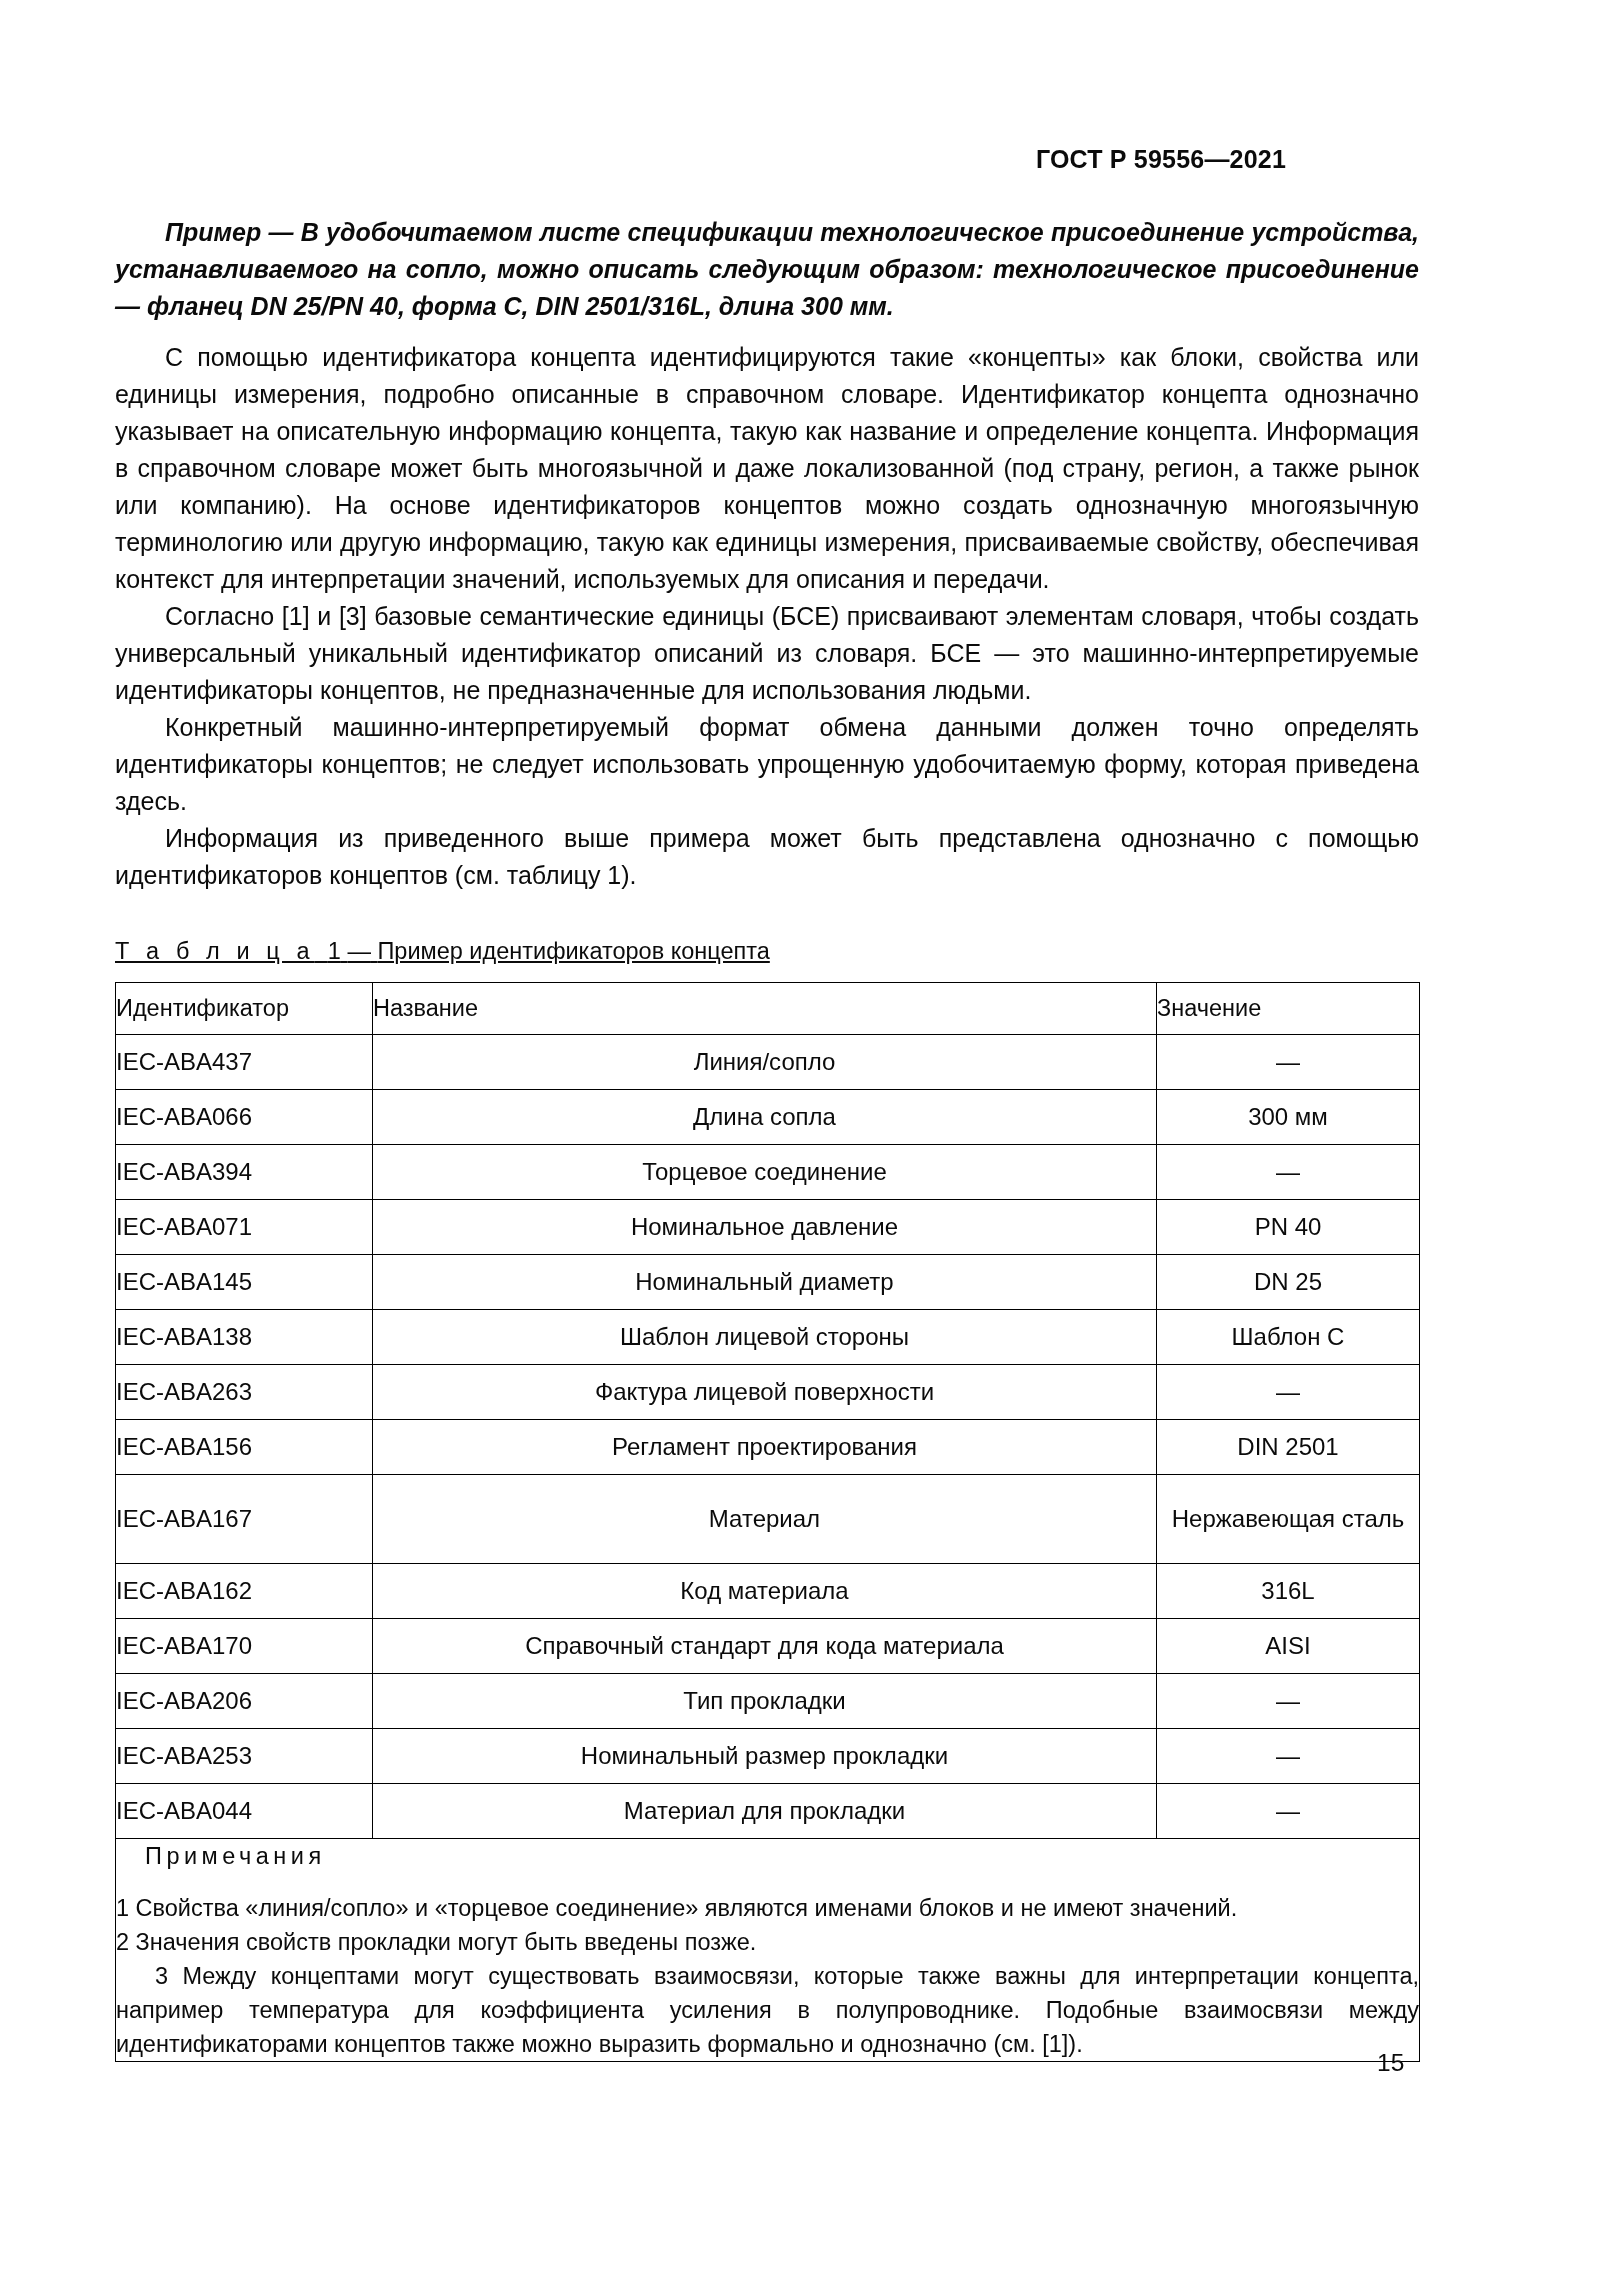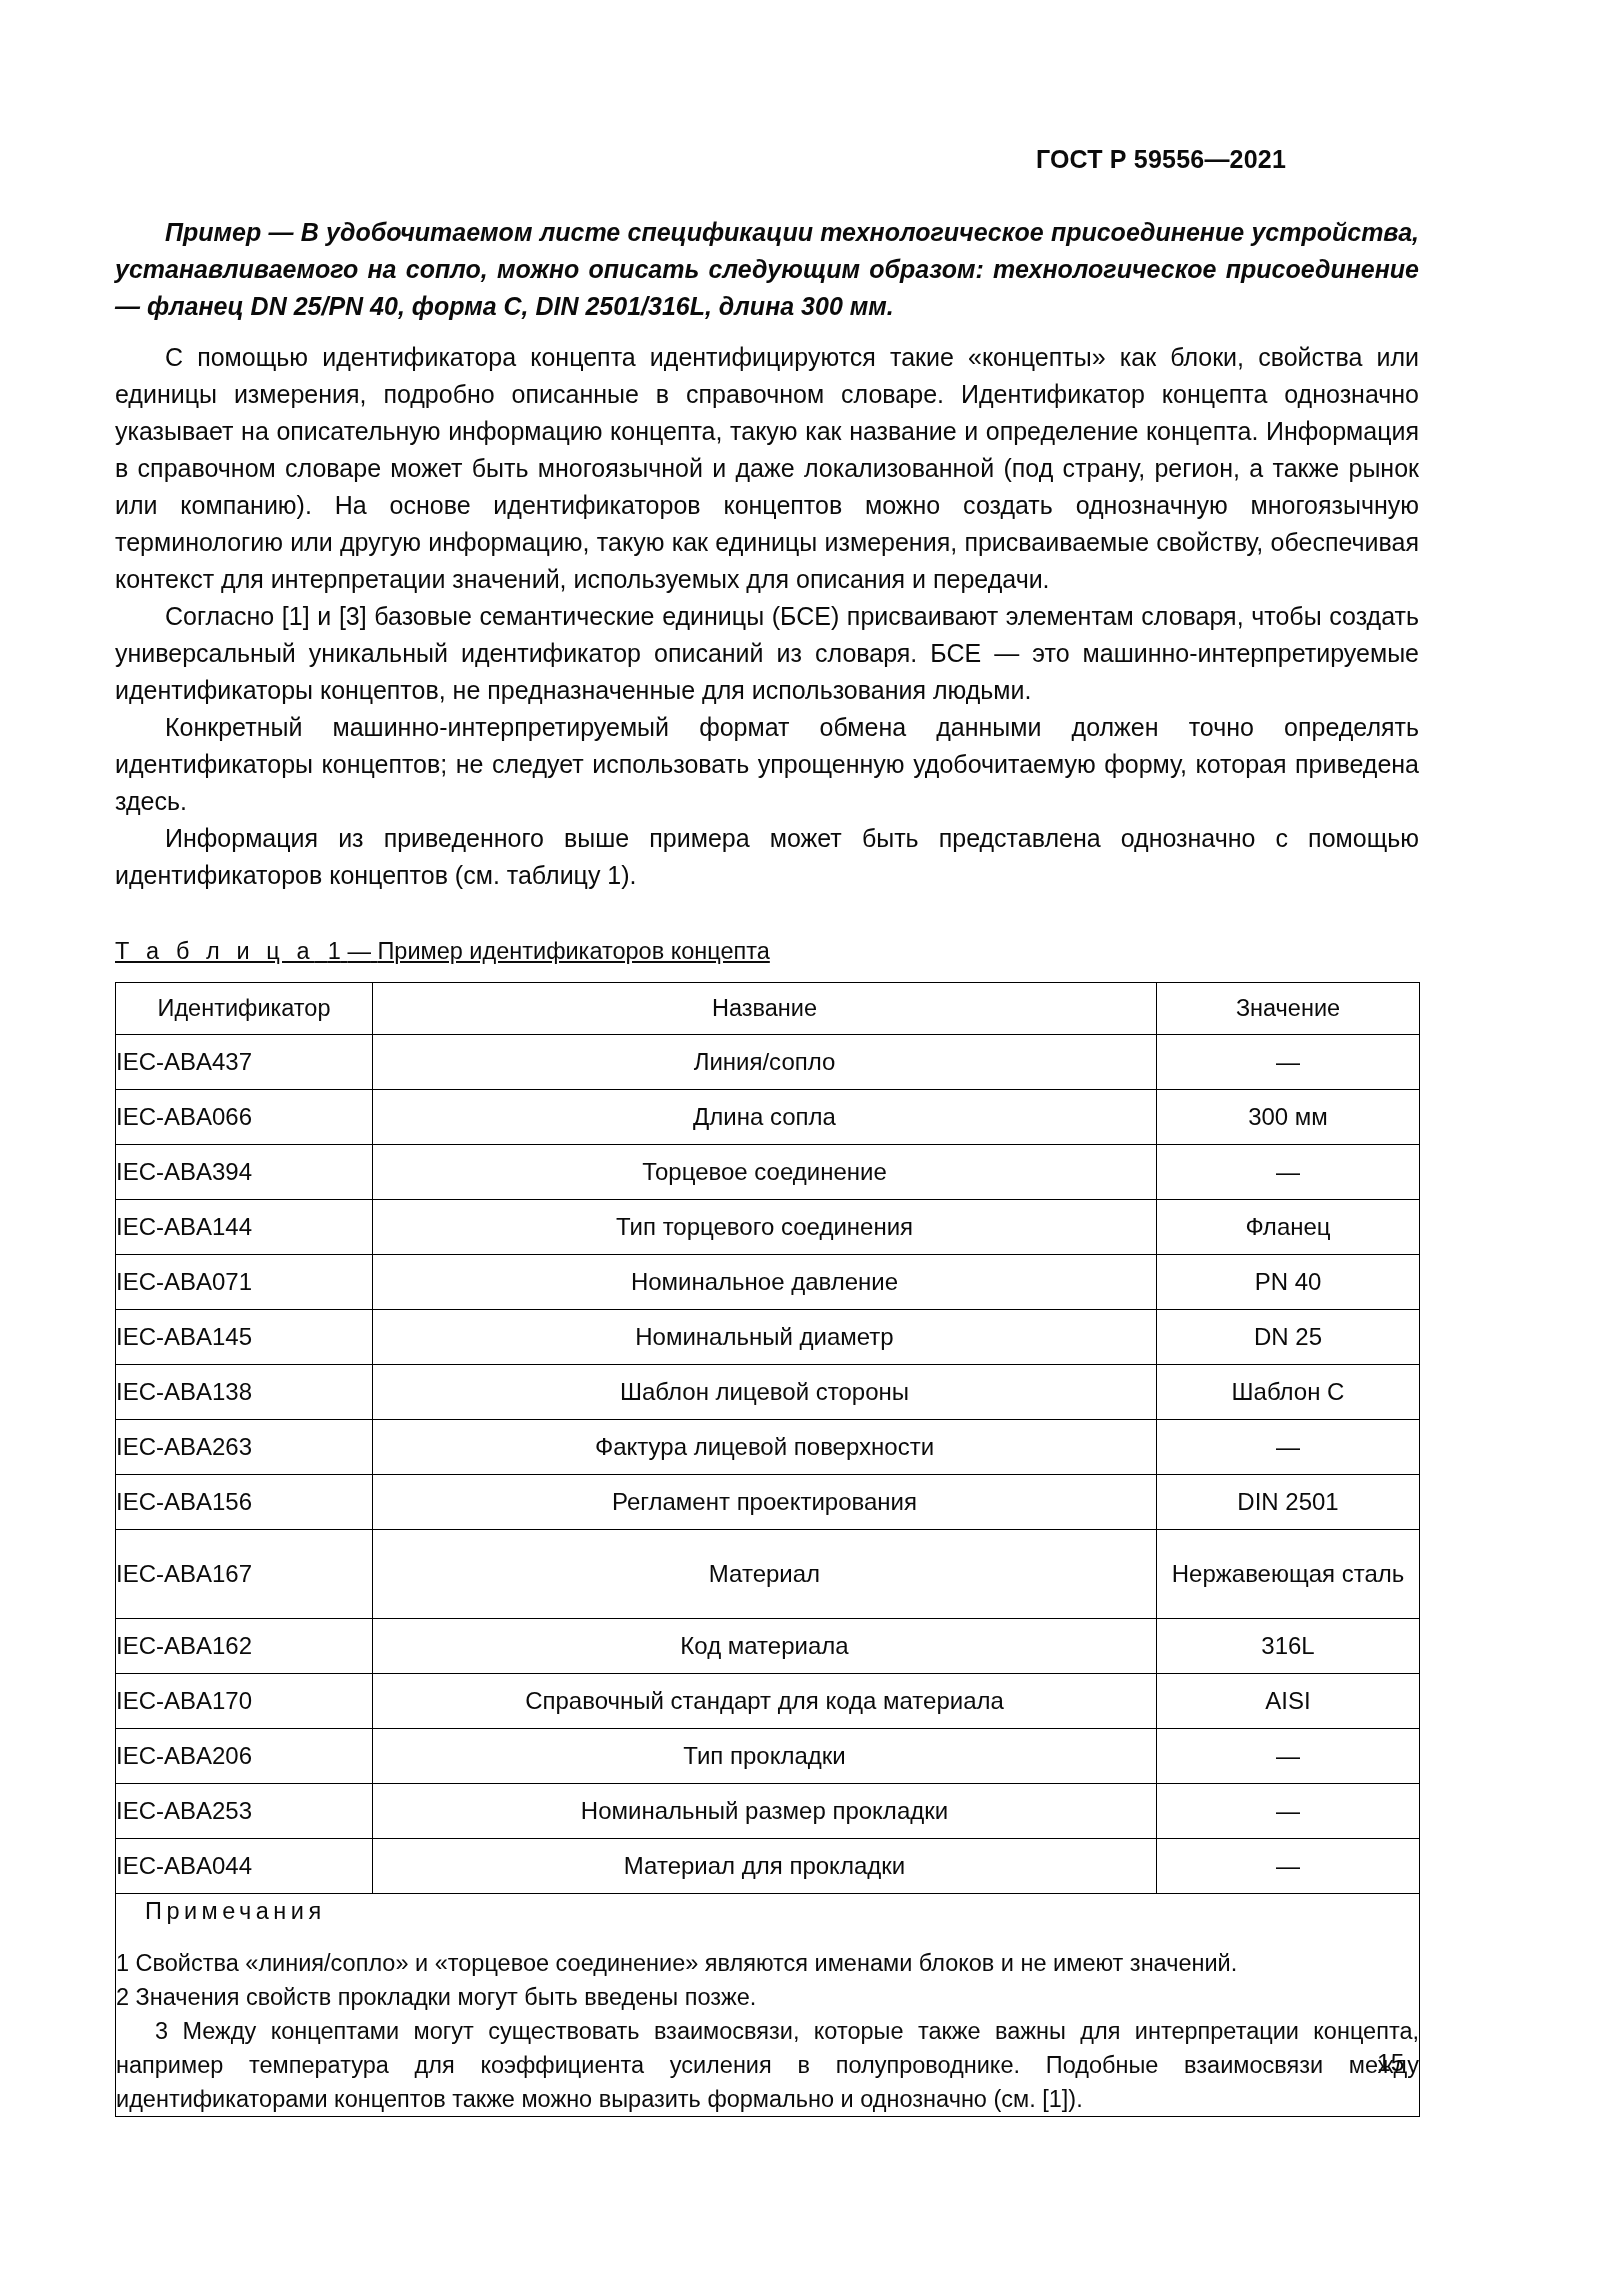--- a/index.html
+++ b/index.html
@@ -85,21 +85,21 @@
     padding: 0;
     vertical-align: middle;
     font-weight: normal;
   }
   table.concept col.c1 { width: 257px; }
   table.concept col.c2 { width: 784px; }
   table.concept col.c3 { width: 263px; }
 
   th.hd {
     height: 51px;
-    text-align: center;
+    text-align: left;
     font-size: 23.5px;
   }
   td.id-cell {
     height: 54px;
     text-align: left;
     font-size: 24px;
   }
   td.name-cell {
     text-align: center;
     padding-left: 16.7px;
@@ -188,25 +188,20 @@
           <td class="id-cell">IEC-ABA066</td>
           <td class="name-cell">Длина сопла</td>
           <td class="val-cell">300 мм</td>
         </tr>
         <tr>
           <td class="id-cell">IEC-ABA394</td>
           <td class="name-cell">Торцевое соединение</td>
           <td class="val-cell">—</td>
         </tr>
         <tr>
-          <td class="id-cell">IEC-ABA144</td>
-          <td class="name-cell">Тип торцевого соединения</td>
-          <td class="val-cell">Фланец</td>
-        </tr>
-        <tr>
           <td class="id-cell">IEC-ABA071</td>
           <td class="name-cell">Номинальное давление</td>
           <td class="val-cell">PN 40</td>
         </tr>
         <tr>
           <td class="id-cell">IEC-ABA145</td>
           <td class="name-cell">Номинальный диаметр</td>
           <td class="val-cell">DN 25</td>
         </tr>
         <tr>

